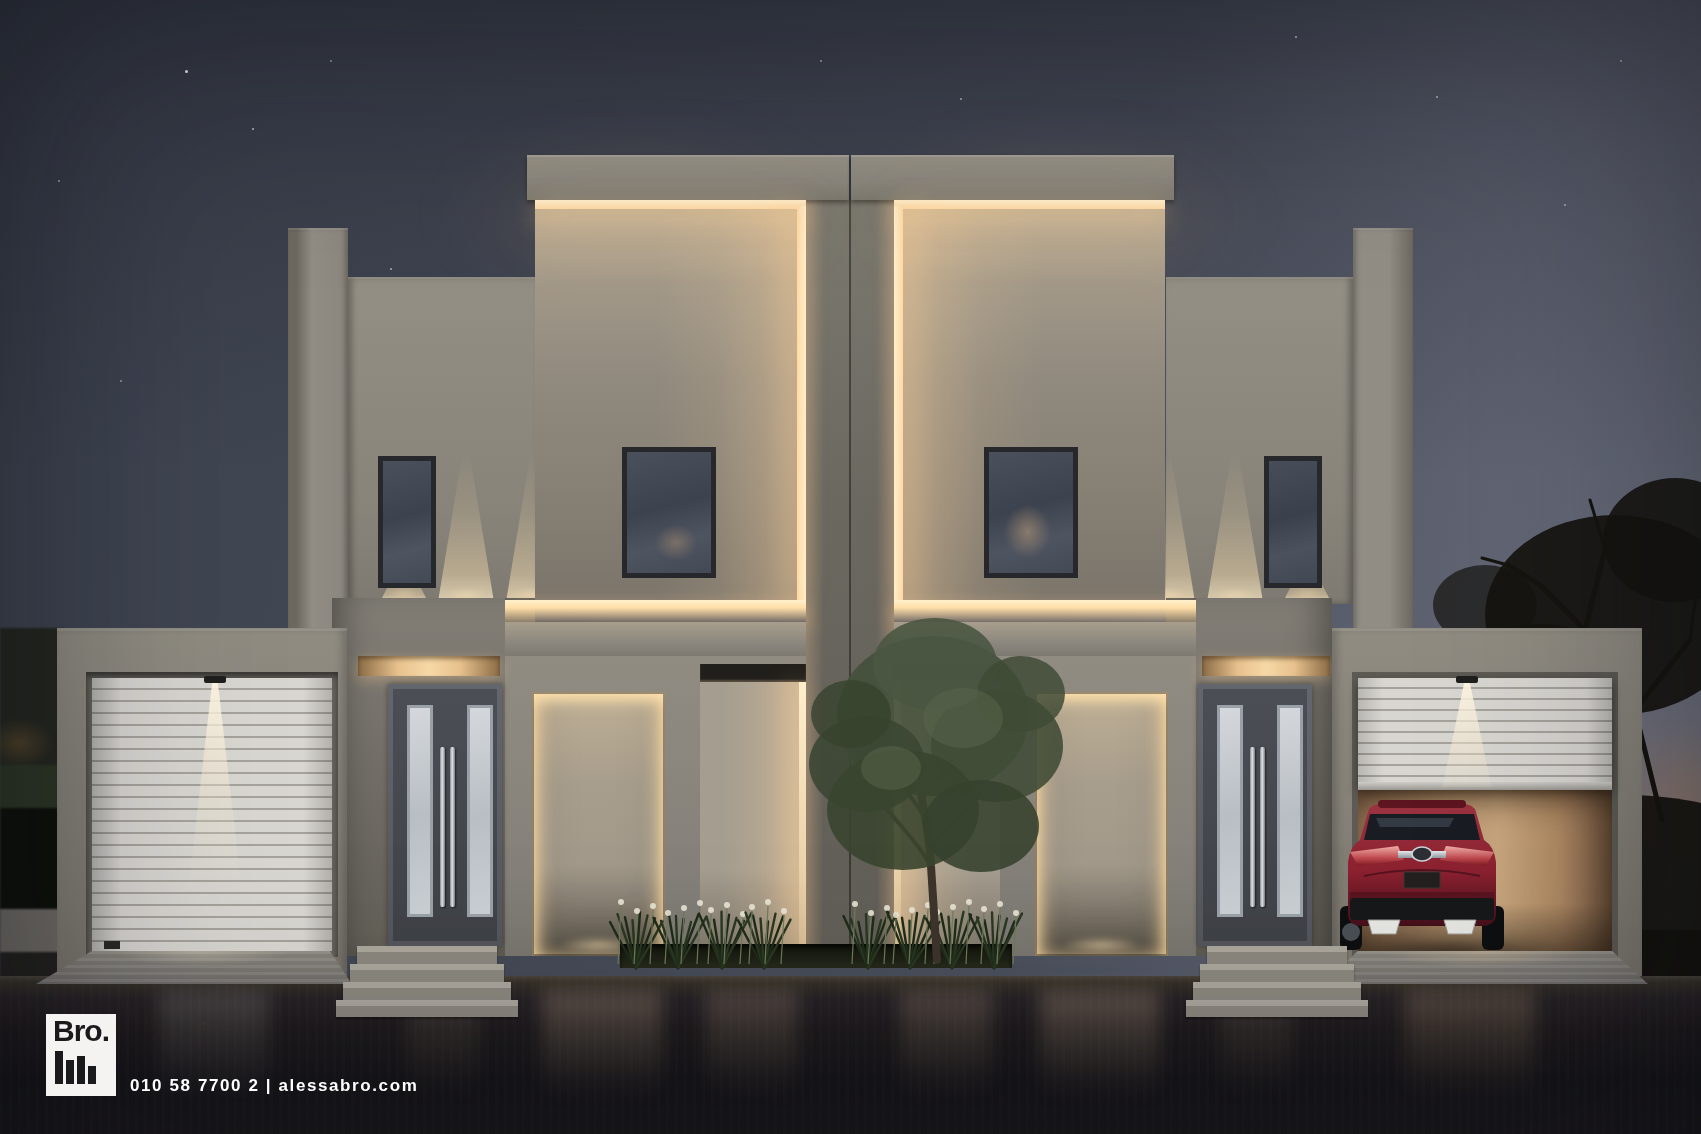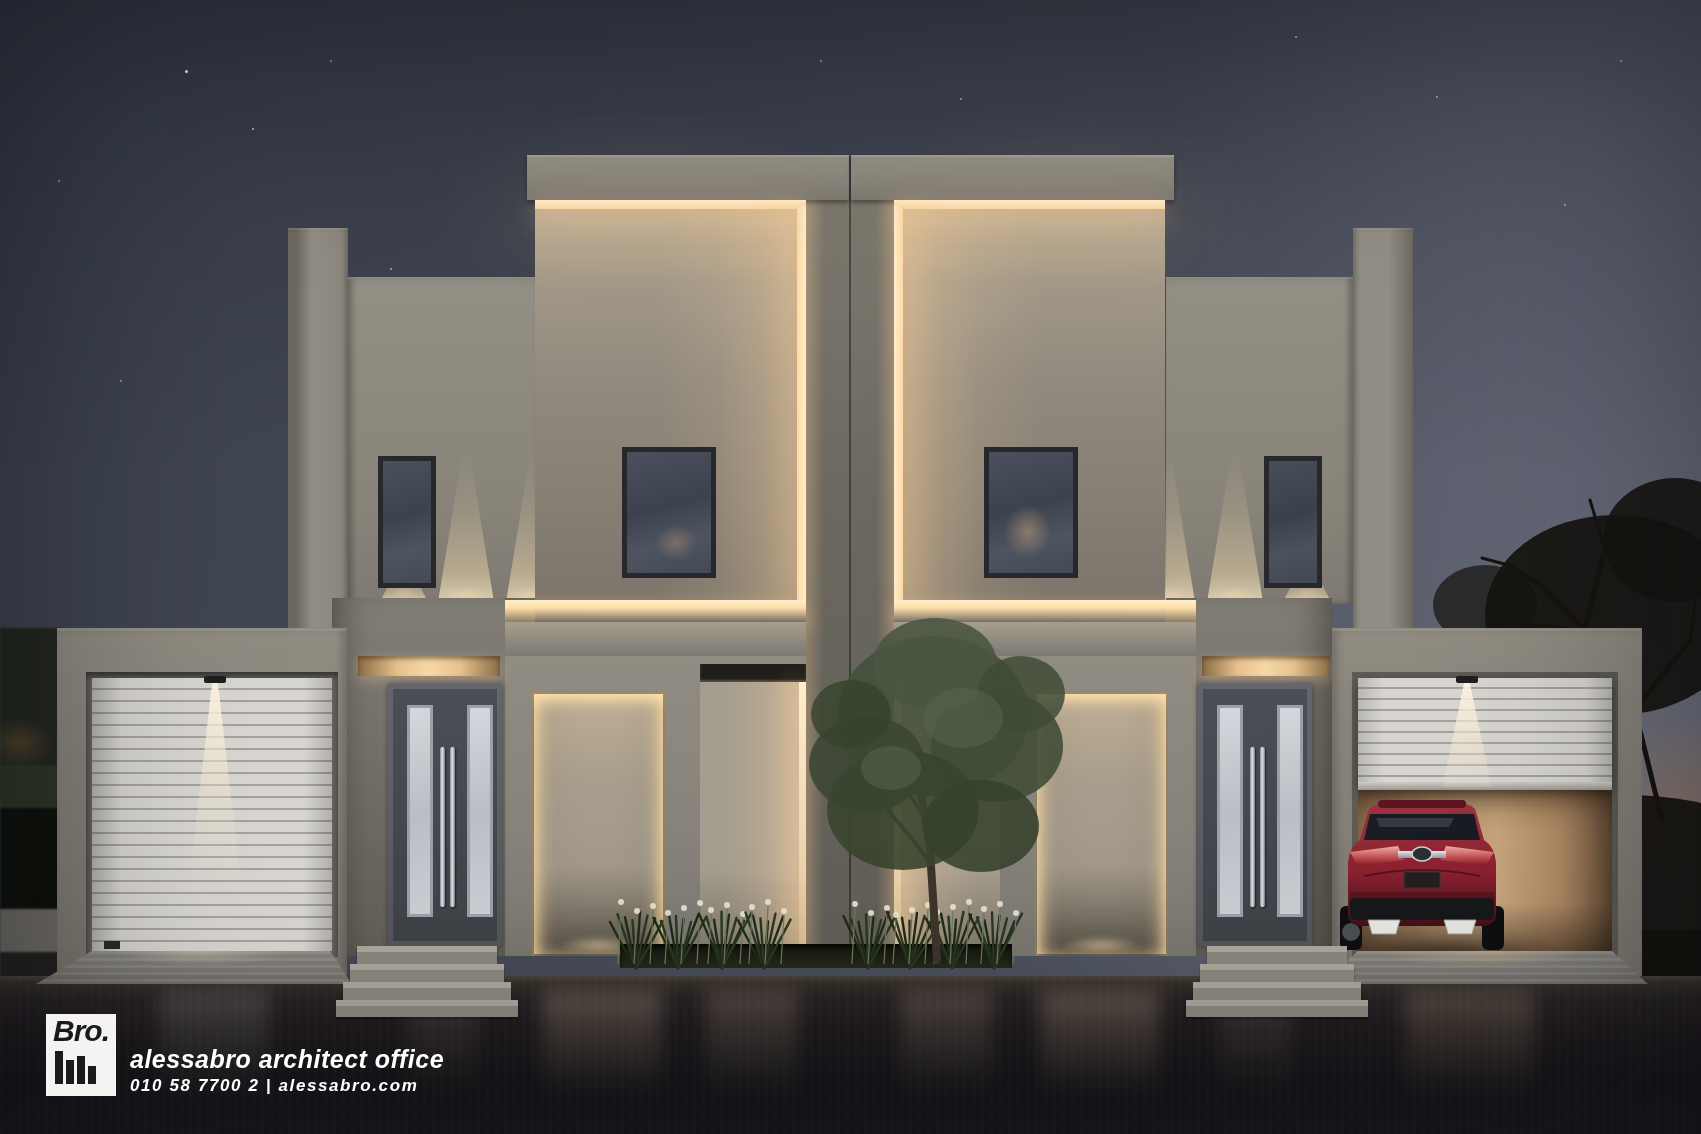--- a/index.html
+++ b/index.html
@@ -17,21 +17,21 @@
   .windowf{position:absolute;border:5px solid #26282b;box-sizing:border-box;background:linear-gradient(165deg,#4a505c 0%,#3c424e 45%,#4e5460 72%,#434955 100%);}
   .refl{position:absolute;filter:blur(9px);}
   .riser{position:absolute;background:linear-gradient(180deg,#aba79d 0 34%,#8c887f 34% 100%);box-shadow:0 2px 2px rgba(0,0,0,.35);}
   .niche{position:absolute;background:
       linear-gradient(180deg, rgba(255,222,170,.30), rgba(255,222,170,.06) 34%, transparent 60%),
       linear-gradient(0deg, rgba(40,34,26,.40), transparent 35%),#a39a8b;
     box-shadow:inset 0 0 0 2px rgba(42,40,34,.45), inset 0 12px 16px -4px #ffe2ae,
       inset 12px 0 20px -7px #ffdba2, inset -12px 0 20px -7px #ffdba2, inset 0 -46px 70px -34px rgba(32,28,22,.6);}
   .frost{position:absolute;border:3px solid #9aa0a7;box-sizing:border-box;background:linear-gradient(170deg,#d4d8dc,#b9bec4 52%,#cbd0d5);}
   .handle{position:absolute;width:5px;border-radius:2px;background:linear-gradient(90deg,#878d93,#e0e4e8 45%,#767c83);box-shadow:1px 1px 2px rgba(0,0,0,.5);}
-  .wm{color:var(--text-white,#fff);font-weight:bold;white-space:nowrap;font-style:italic;}
+  .wm{color:var(--text-white,#fff);font-weight:bold;white-space:nowrap;}
 </style>
 </head>
 <body>
 
 <div id="stage">
 
   <div id="stars" class="a" style="left:0;top:0;width:1701px;height:1134px;">
       <div class="star" style="left: 185px; top: 70px; width: 3px; height: 3px; opacity: 0.95;"></div>
       <div class="star" style="left: 252px; top: 128px; width: 2px; height: 2px; opacity: 0.7;"></div>
       <div class="star" style="left: 390px; top: 268px; width: 2px; height: 2px; opacity: 0.6;"></div>
@@ -428,16 +428,15 @@
 
   <div class="a" style="left:46px;top:1014px;width:70px;height:82px;background:var(--logo-bg,#f4f3f1);">
     <div class="wm" style="position:absolute;left:7px;top:0px;color:var(--logo-black,#1a191c);font-size:30px;letter-spacing:-1px;">Bro.</div>
     <div class="a" style="left:0;top:0;width:100%;height:100%;">
       <div class="a" style="left:9px;top:37px;width:8px;height:33px;background:var(--logo-black,#1a191c);"></div>
       <div class="a" style="left:20px;top:46px;width:8px;height:24px;background:var(--logo-black,#1a191c);"></div>
       <div class="a" style="left:31px;top:42px;width:8px;height:28px;background:var(--logo-black,#1a191c);"></div>
       <div class="a" style="left:42px;top:52px;width:8px;height:18px;background:var(--logo-black,#1a191c);"></div>
     </div>
   </div>
-  <div class="a wm" style="left:130px;top:1045px;font-size:25px;letter-spacing:.5px;">alessabro architect office</div>
   <div class="a wm" style="left:130px;top:1076px;font-size:17px;letter-spacing:1.6px;">010 58 7700 2 | alessabro.com</div>
 
 </div>
 
 </body></html>

